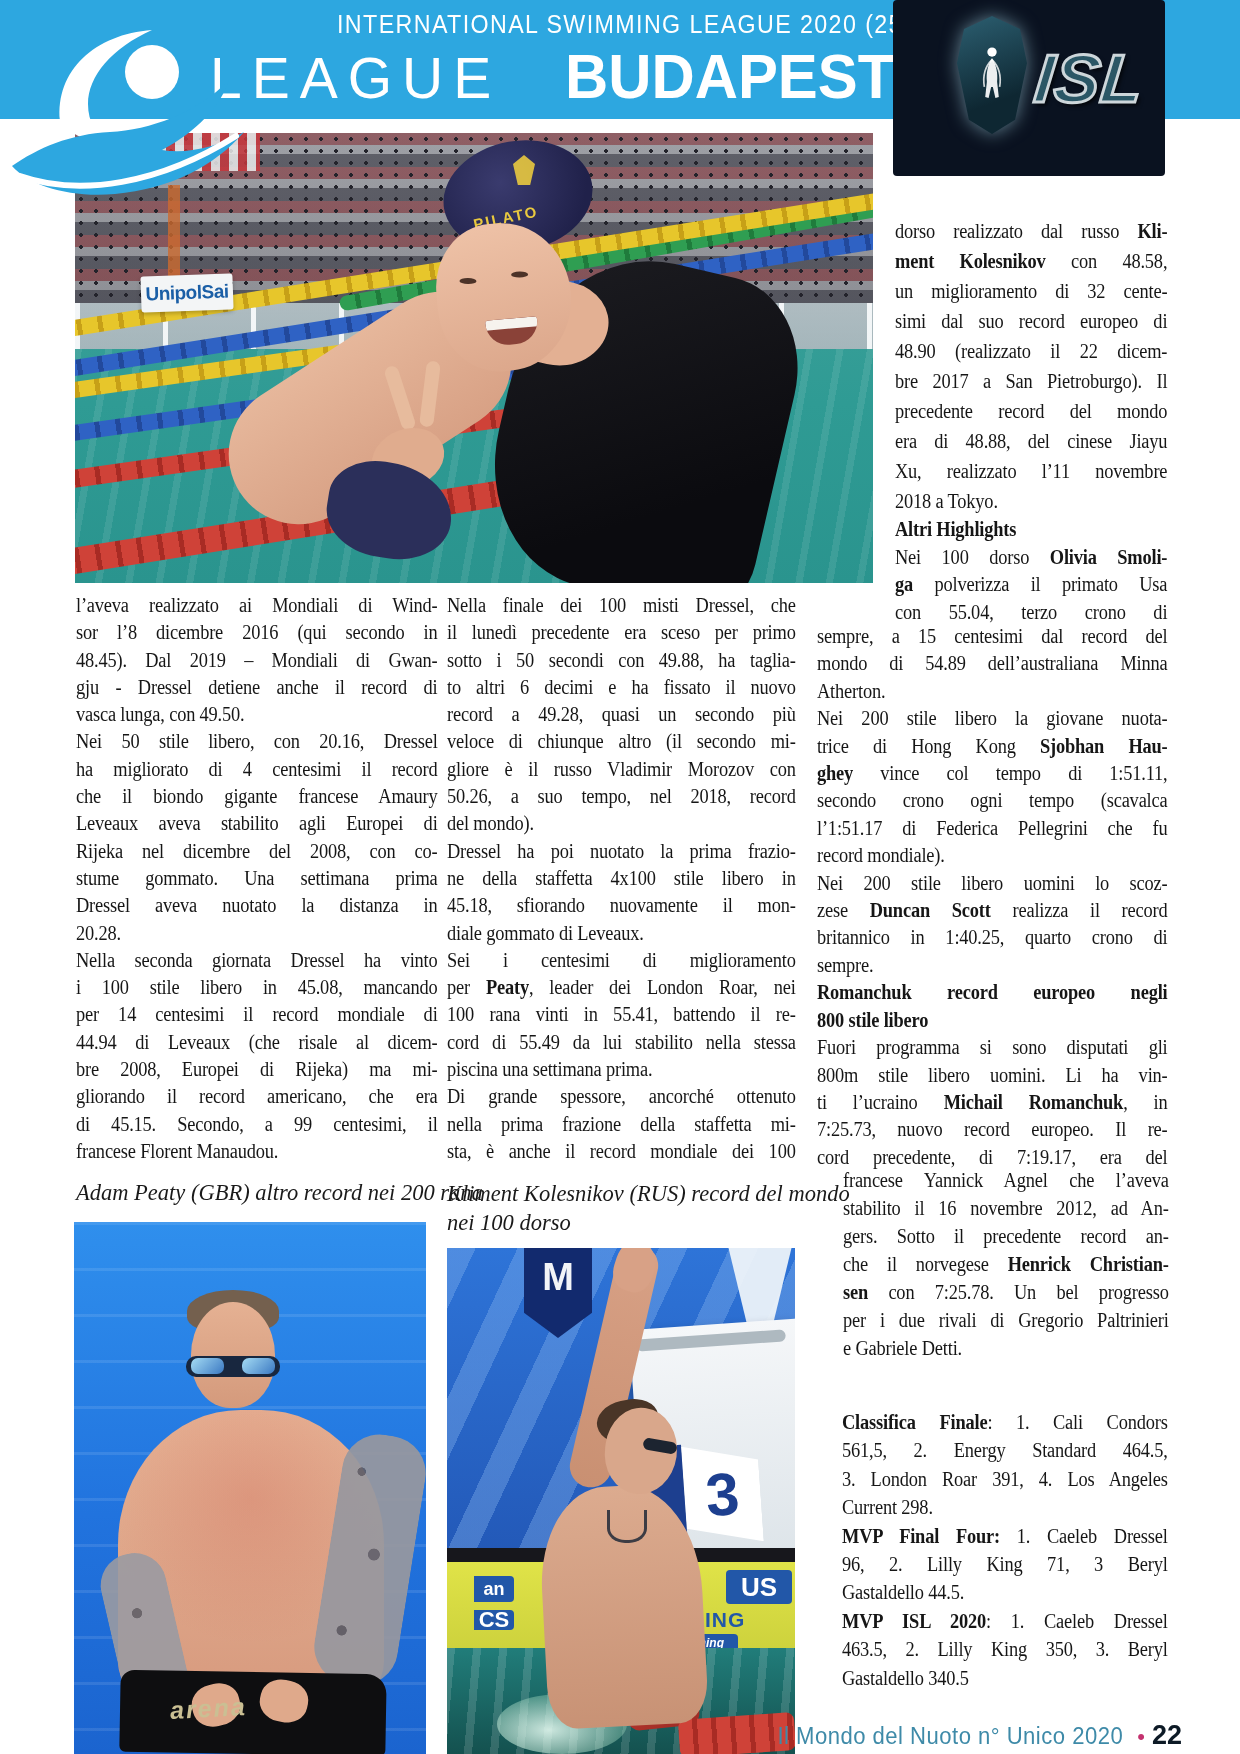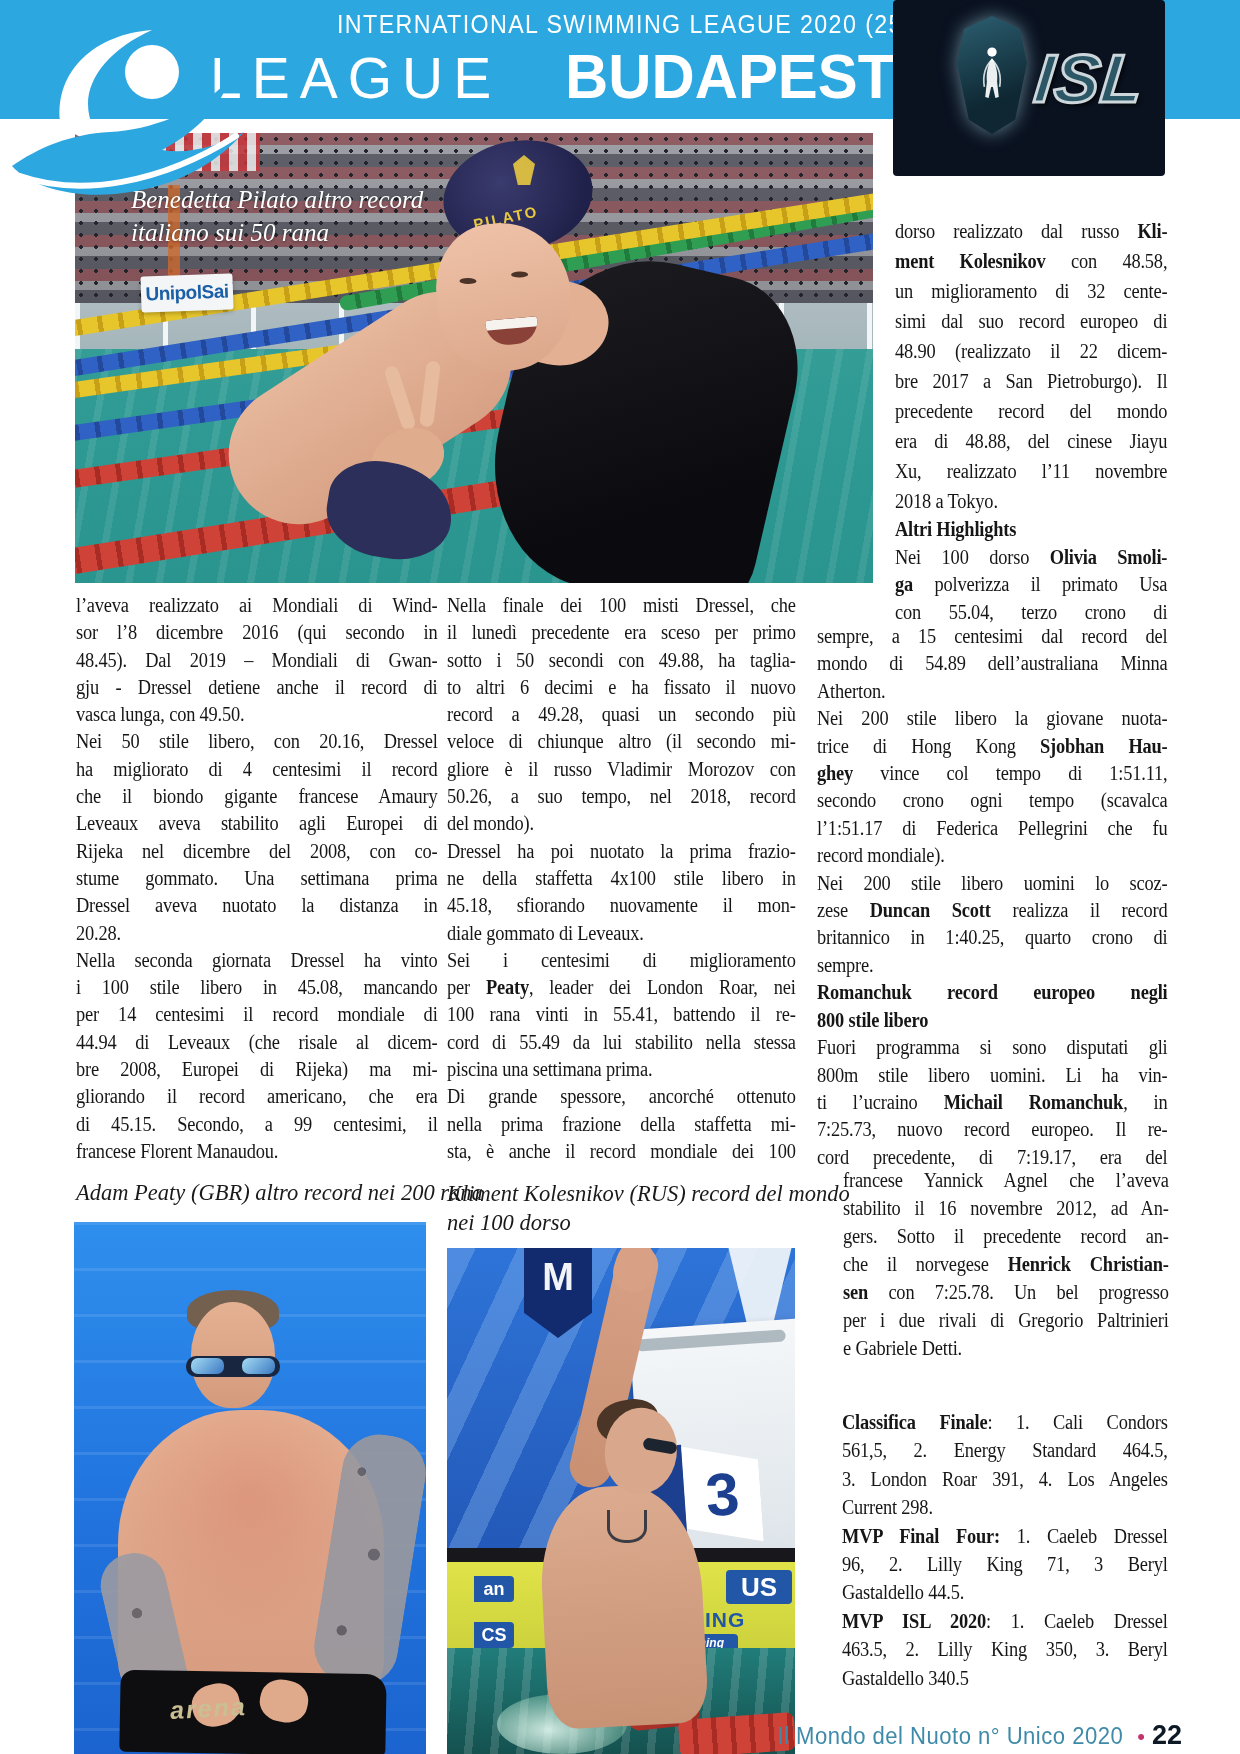--- a/index.html
+++ b/index.html
@@ -193,24 +193,20 @@
     <div class="pl-eye" style="left:24px;top:52px;transform:rotate(6deg);"></div>
     <div class="pl-eye" style="left:76px;top:50px;transform:rotate(4deg);"></div>
     <div class="abs" id="pl-smile">
         <div id="pl-teeth"></div>
       </div>
   </div>
   <div class="pl-finger" style="left:318px;top:232px;transform:rotate(-18deg);"></div>
   <div class="pl-finger" style="left:348px;top:228px;transform:rotate(7deg);"></div>
   <div class="abs" id="pl-fist"></div>
   <div class="abs" id="pl-cloth"></div>
-  <div class="abs" id="pilato-caption">
-    <div>Benedetta Pilato altro record</div>
-    <div>italiano sui 50 rana</div>
-  </div>
 </div>
 
 <div class="col" id="col1">
     <div class="ln"><span>l’aveva realizzato ai Mondiali di Wind-</span></div>
     <div class="ln"><span>sor l’8 dicembre 2016 (qui secondo in</span></div>
     <div class="ln"><span>48.45). Dal 2019 – Mondiali di Gwan-</span></div>
     <div class="ln"><span>gju - Dressel detiene anche il record di</span></div>
     <div class="ln end"><span>vasca lunga, con 49.50.</span></div>
     <div class="ln"><span>Nei 50 stile libero, con 20.16, Dressel</span></div>
     <div class="ln"><span>ha migliorato di 4 centesimi il record</span></div>
@@ -344,21 +340,21 @@
   <div class="abs" id="ko-block">
     <div class="abs" id="ko-block-rail"></div>
     <div class="abs" id="ko-panel-left"></div>
     <div class="abs" id="ko-num-panel">
       <span>3</span>
     </div>
   </div>
   <div class="abs" id="ko-rail-dark"></div>
   <div class="abs" id="ko-board">
     <div class="ko-tag" style="left:0px;top:14px;width:40px;height:26px;font-size:18px;border-radius:0 4px 4px 0;">an</div>
-    <div class="ko-tag" style="left:0px;top:60px;width:40px;height:26px;font-size:18px;border-radius:0 4px 4px 0;">CS</div>
+    <div class="ko-tag" style="left:0px;top:48px;width:40px;height:20px;font-size:22px;border-radius:0 4px 4px 0;">CS</div>
     <div class="ko-tag" style="left:252px;top:8px;width:66px;height:34px;font-size:26px;">US</div>
     <div class="abs" id="ko-ng">NG</div>
     <div class="abs" id="ko-ing">ING</div>
     <div class="ko-tag" style="left:200px;top:72px;width:64px;height:18px;font-size:12px;font-style:italic;">timing</div>
   </div>
   <div class="abs" id="ko-water"></div>
   <div class="abs" id="ko-buoy"></div>
   <div class="abs" id="ko-splash"></div>
   <div class="abs" id="ko-rope-red"></div>
   <div class="abs" id="ko-arm"></div>

